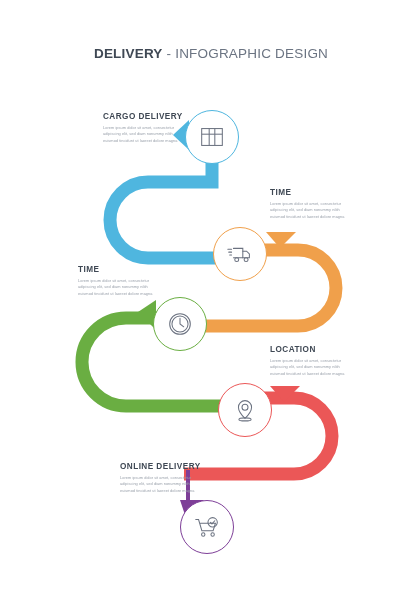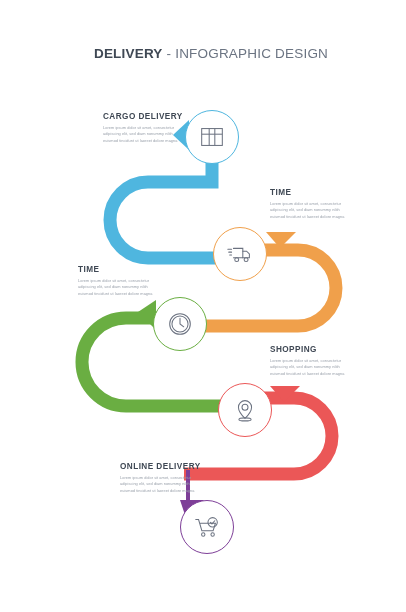--- a/index.html
+++ b/index.html
@@ -135,21 +135,21 @@
     <h3>TIME</h3>
     <p>Lorem ipsum dolor sit amet, consectetur adipiscing elit, sed diam nonummy nibh euismod tincidunt ut laoreet dolore magna</p>
   </div>
 
   <div class="txt" style="left:70px; top:265px;">
     <h3>TIME</h3>
     <p>Lorem ipsum dolor sit amet, consectetur adipiscing elit, sed diam nonummy nibh euismod tincidunt ut laoreet dolore magna</p>
   </div>
 
   <div class="txt right" style="left:262px; top:345px;">
-    <h3>SHOPPING</h3>
+    <h3>LOCATION</h3>
     <p>Lorem ipsum dolor sit amet, consectetur adipiscing elit, sed diam nonummy nibh euismod tincidunt ut laoreet dolore magna</p>
   </div>
 
   <div class="txt" style="left:112px; top:462px;">
     <h3>ONLINE DELIVERY</h3>
     <p>Lorem ipsum dolor sit amet, consectetur adipiscing elit, sed diam nonummy nibh euismod tincidunt ut laoreet dolore magna</p>
   </div>
 
 </div>
 

